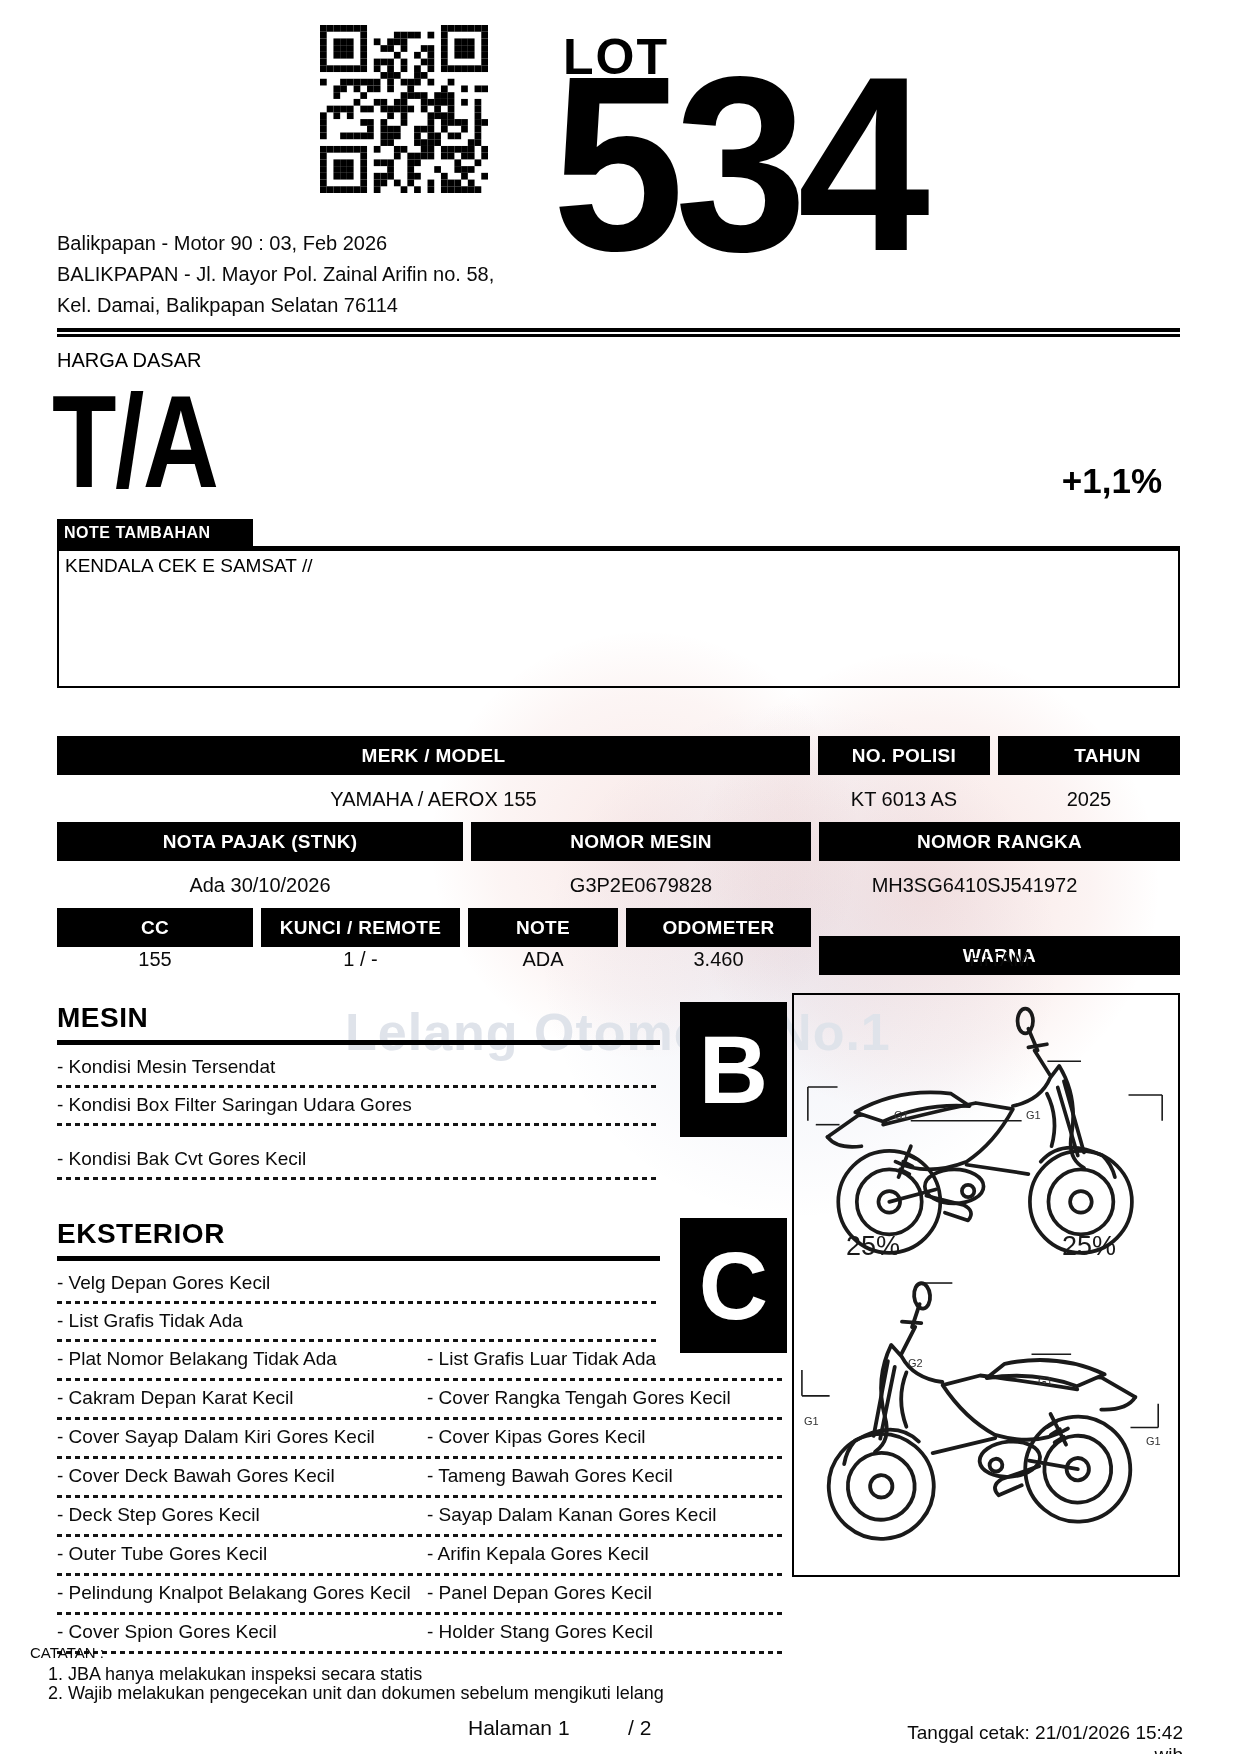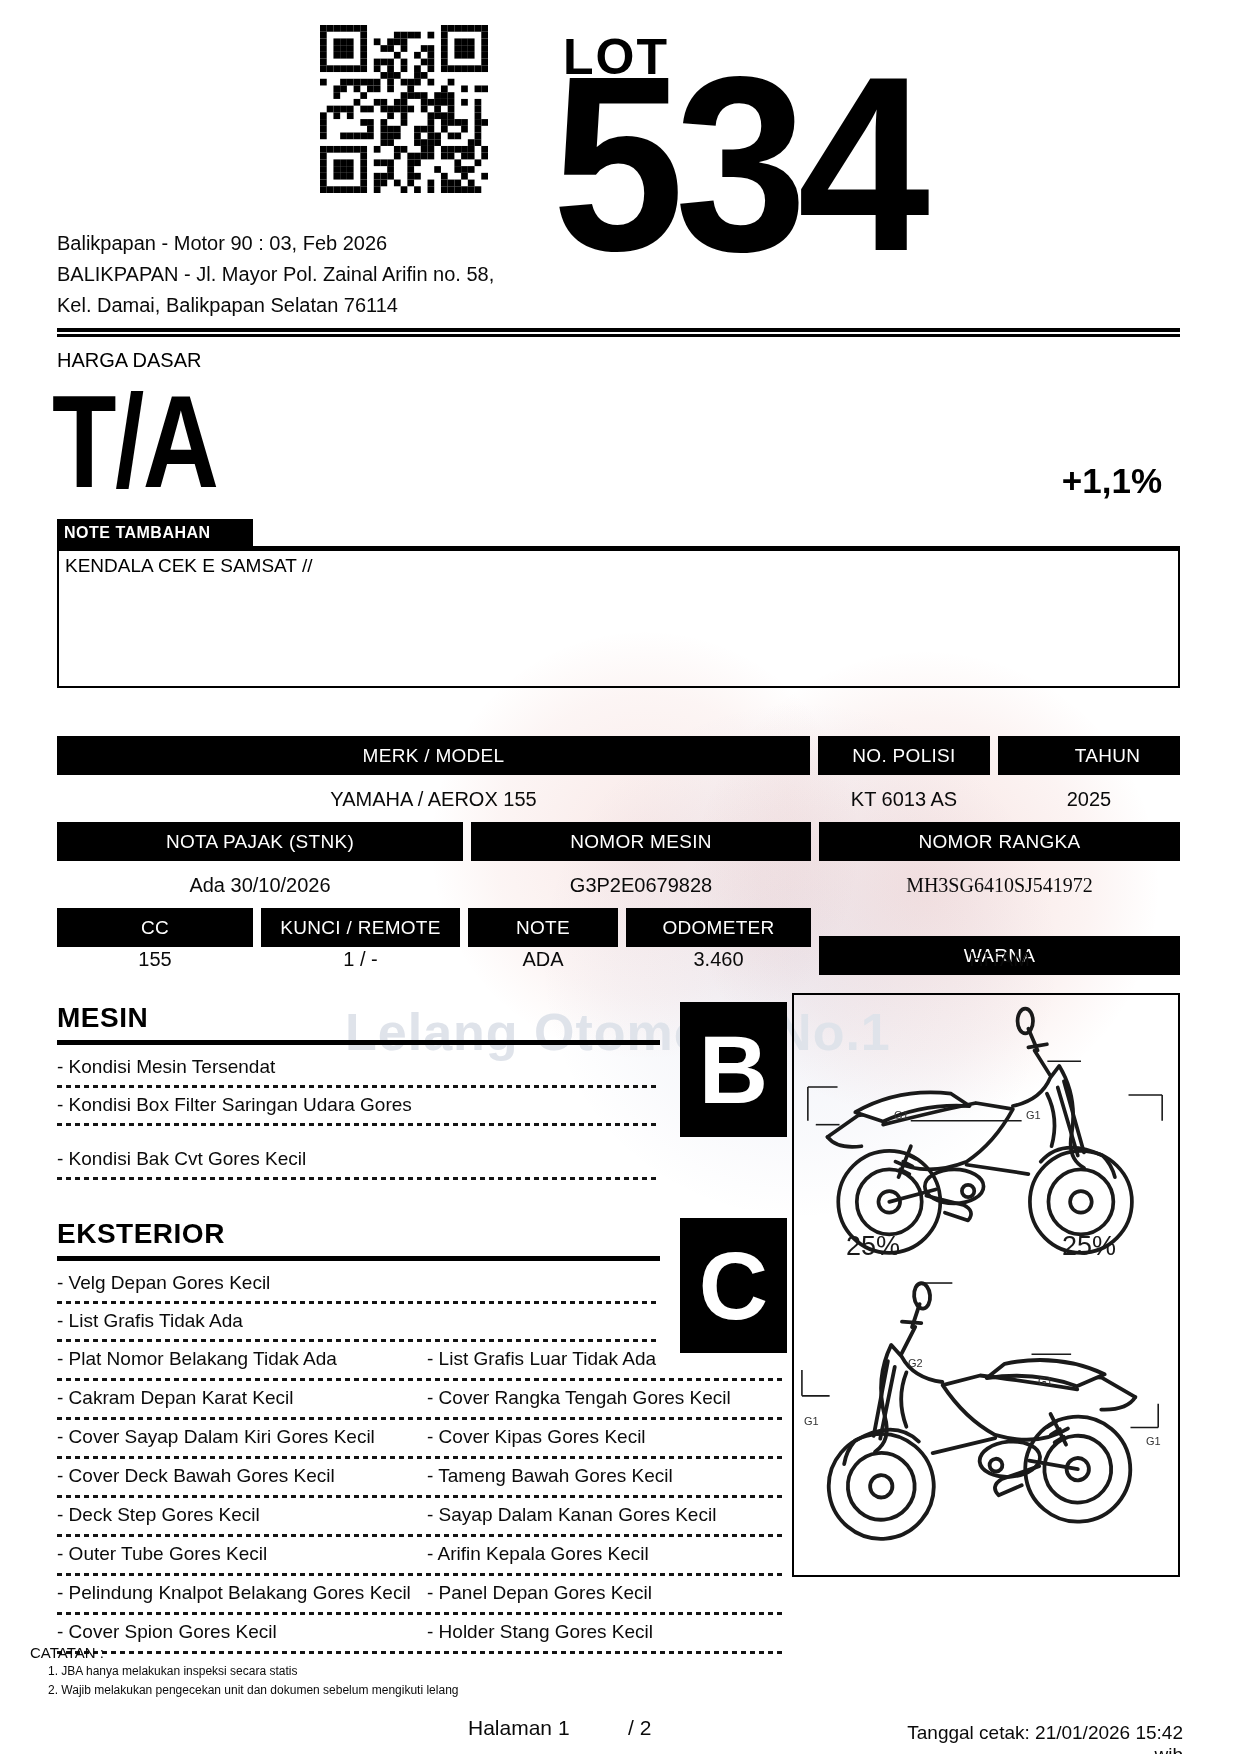--- a/index.html
+++ b/index.html
@@ -46,21 +46,21 @@
   .note-box {
     position:absolute; left:57px; top:546px; width:1123px; height:142px;
     border:2px solid #000; border-top:5px solid #000; background:transparent;
     font-size:19px; padding:4px 6px;
   }
 
   
   .bar {
     position:absolute; height:39px; background:#000; color:#fff;
     display:flex; align-items:center; justify-content:center;
-    font-size:19px; font-weight:normal; letter-spacing:0.3px;
+    font-size:19px; font-weight:bold; letter-spacing:0.3px;
   }
   .val { position:absolute; height:26px; font-size:20px; text-align:center; color:#0a0a0a; }
 
   
   .sec-title { position:absolute; left:57px; font-size:28px; font-weight:bold; letter-spacing:0.5px; }
   .sec-underline { position:absolute; left:57px; width:603px; height:5px; background:#000; }
   .cond-row { position:absolute; left:57px; font-size:19px; color:#0a0a0a; }
   .dotted {
     position:absolute; left:0; bottom:0; width:100%; height:3px;
     background:repeating-linear-gradient(90deg,#141414 0 5px,transparent 5px 9px);
@@ -78,21 +78,21 @@
   .ket-title { font-size:20px; letter-spacing:1px; color:#1a1a1a; }
   .ket-line1 { font-size:13px; color:#555; margin-top:8px; letter-spacing:0.4px; }
   .ket-line2 { font-size:13px; color:#9a9a9a; margin-top:6px; letter-spacing:0.4px; }
   .bike { position:absolute; overflow:visible; }
   .pct { position:absolute; font-size:27px; color:#1a1a1a; }
   .g-label { position:absolute; font-size:11px; color:#333; }
   .callouts { position:absolute; left:0; top:0; width:100%; height:100%; }
 
   
   .catatan-label { position:absolute; left:30px; top:1644px; font-size:15px; color:#0a0a0a; background:transparent; }
-  .catatan-item { position:absolute; left:48px; font-size:12px; color:#0a0a0a; }
+  .catatan-item { position:absolute; left:48px; font-size:18px; color:#0a0a0a; }
   .page-num { position:absolute; top:1716px; font-size:21px; color:#0a0a0a; }
   .print-date { position:absolute; top:1722px; left:880px; width:303px; text-align:right; font-size:19px; color:#0a0a0a; }
 </style>
 </head>
 <body>
 
 <div id="page">
 
   <div class="wm-blob" style="left:430px; top:630px; width:430px; height:430px;
               background:radial-gradient(closest-side, rgba(201,60,45,0.11), rgba(201,60,45,0.05) 70%, transparent);"></div>
@@ -439,21 +439,21 @@
   <div class="bar" style="left:998px; top:736px; width:182px;padding-left:37px;">TAHUN</div>
   <div class="val" style="left:57px; top:788px; width:753px;">YAMAHA / AEROX 155</div>
   <div class="val" style="left:818px; top:788px; width:172px;">KT 6013 AS</div>
   <div class="val" style="left:998px; top:788px; width:182px;">2025</div>
 
   <div class="bar" style="left:57px; top:822px; width:406px;">NOTA PAJAK (STNK)</div>
   <div class="bar" style="left:471px; top:822px; width:340px;">NOMOR MESIN</div>
   <div class="bar" style="left:819px; top:822px; width:361px;text-align:center;">NOMOR RANGKA</div>
   <div class="val" style="left:57px; top:874px; width:406px;">Ada 30/10/2026</div>
   <div class="val" style="left:471px; top:874px; width:340px;">G3P2E0679828</div>
-  <div class="val" style="left:819px; top:874px; width:361px;font-family:Liberation Serif, serif;">MH3SG6410SJ541972</div>
+  <div class="val" style="left:794px; top:874px; width:361px;">MH3SG6410SJ541972</div>
 
   <div class="bar" style="left:57px; top:908px; width:196px;">CC</div>
   <div class="bar" style="left:261px; top:908px; width:199px;">KUNCI / REMOTE</div>
   <div class="bar" style="left:468px; top:908px; width:150px;">NOTE</div>
   <div class="bar" style="left:626px; top:908px; width:185px;">ODOMETER</div>
   <div class="bar" style="left:819px; top:908px; width:361px;margin-top:28px;">WARNA</div>
   <div class="val" style="left:57px; top:948px; width:196px;">155</div>
   <div class="val" style="left:261px; top:948px; width:199px;">1 / -</div>
   <div class="val" style="left:468px; top:948px; width:150px;">ADA</div>
   <div class="val" style="left:626px; top:948px; width:185px;">3.460</div>

